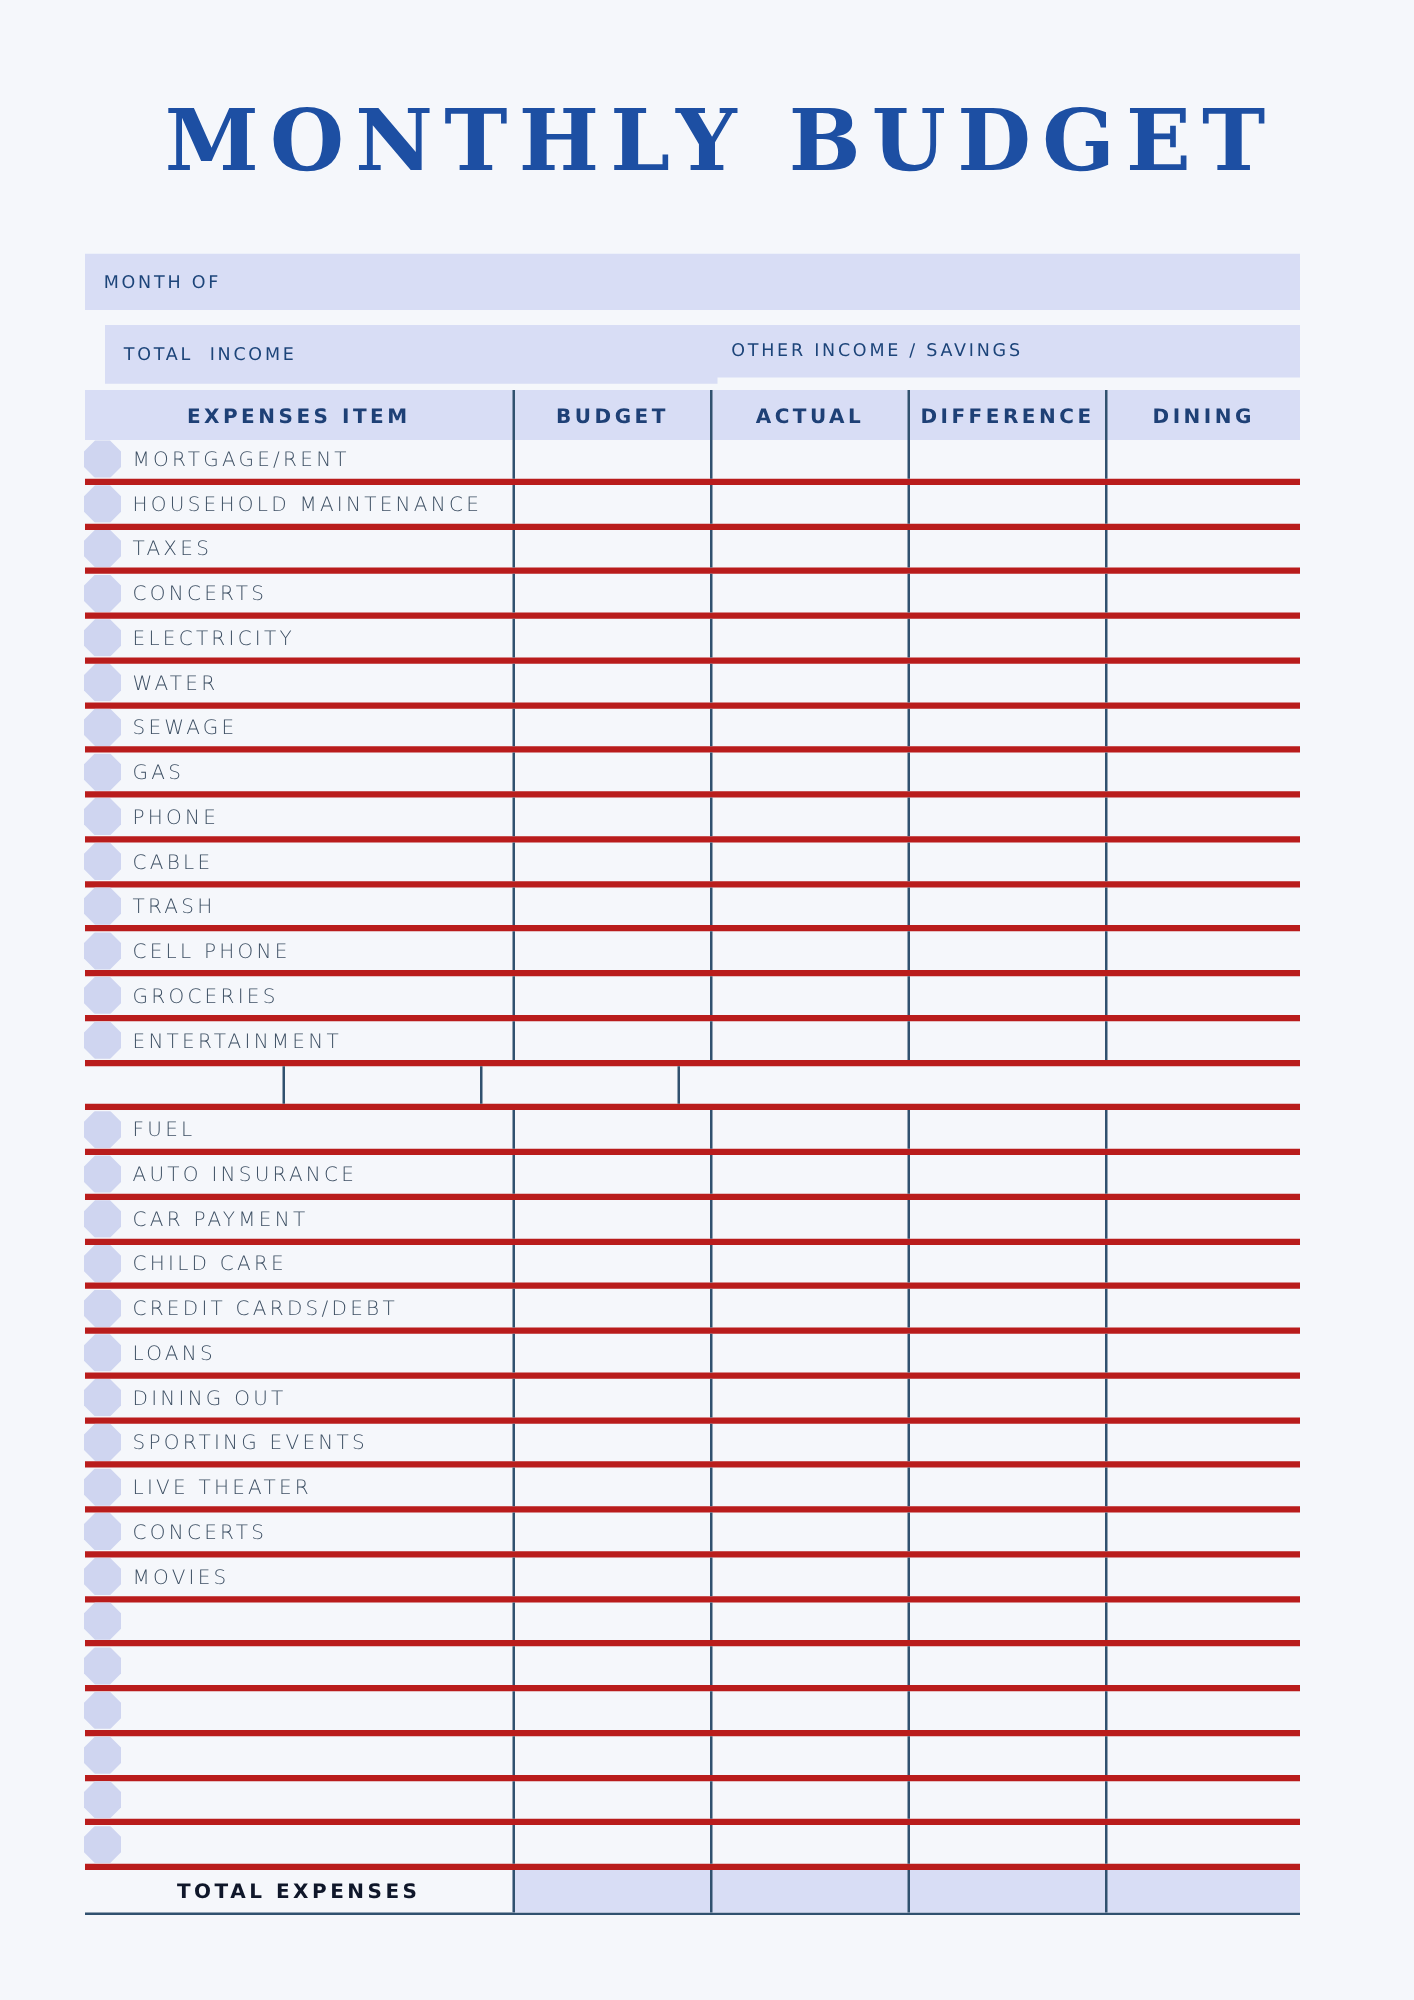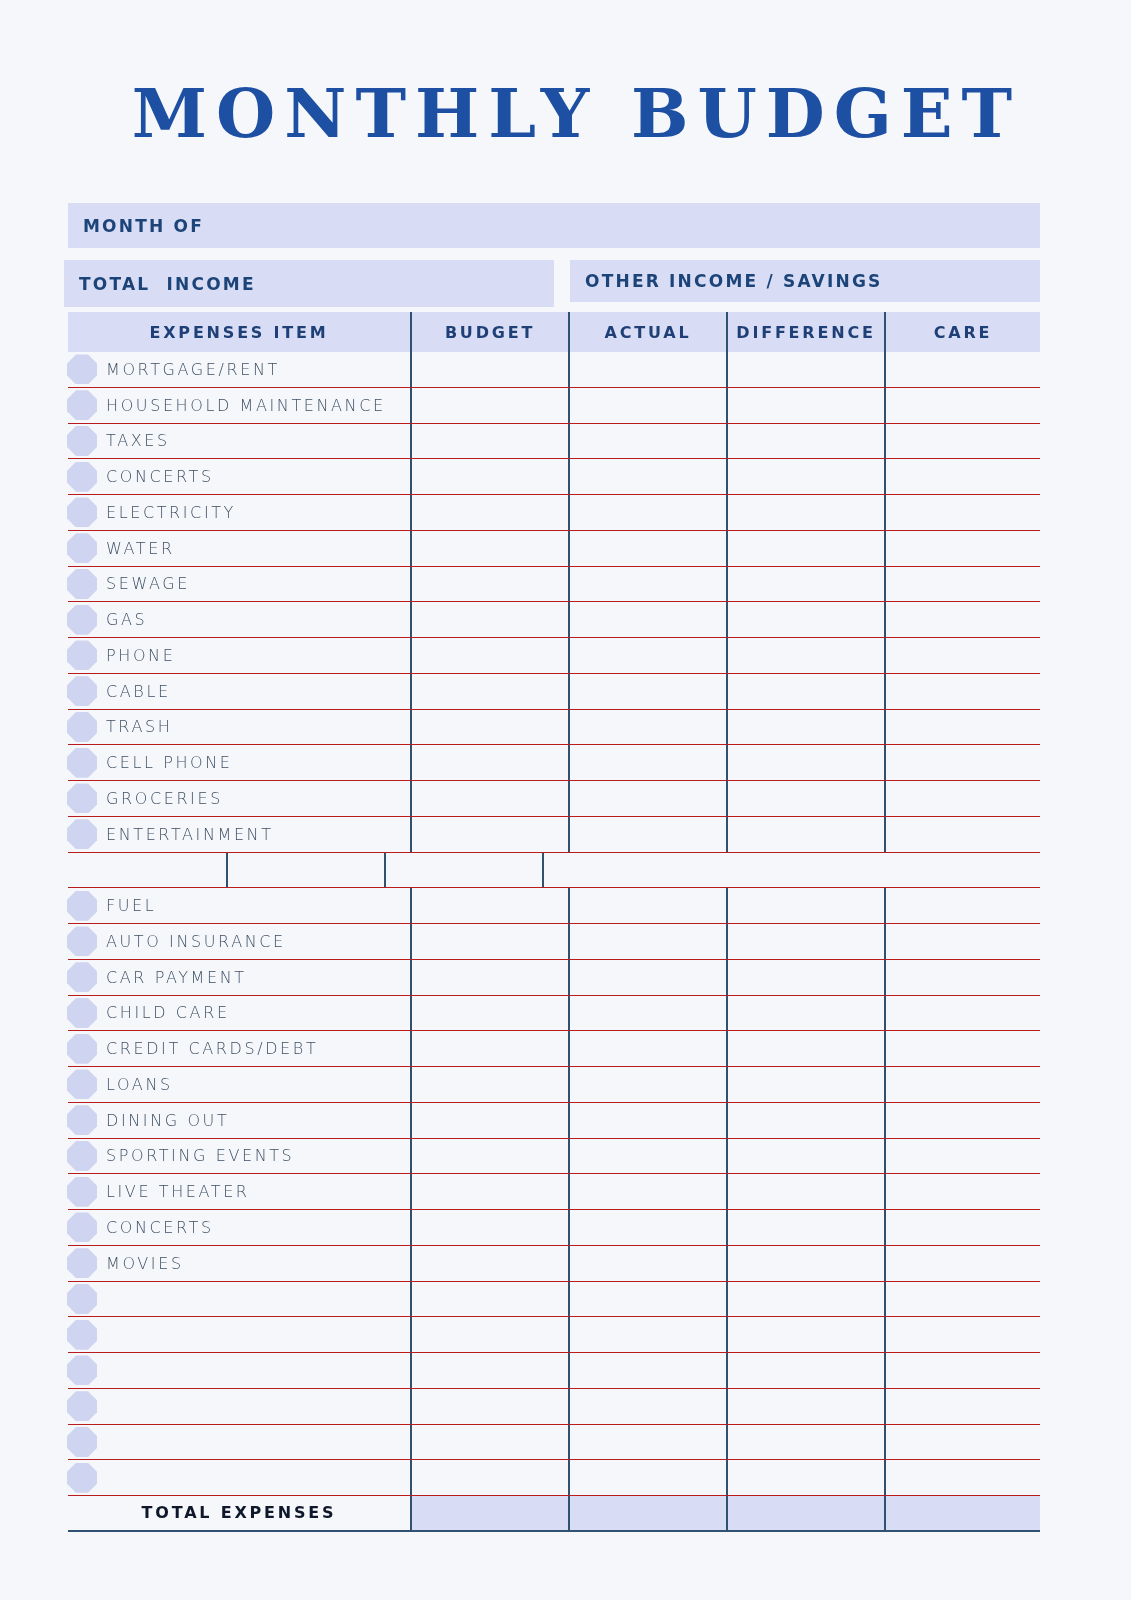--- a/index.html
+++ b/index.html
@@ -27,28 +27,28 @@
 
   
   .bar{
     position:absolute;
     background:#d8ddf5;
     display:flex;align-items:center;
     box-sizing:border-box;
     padding-left:15px;
   }
   .bar span{
-    font-weight:bold;
-    font-size:17px;
+    font-weight:normal;
+    font-size:14px;
     letter-spacing:2.2px;
     color:#1c4479;
     white-space:pre;
   }
   .month-bar{left:68px;top:203px;width:972px;height:45px;}
-  .income-bar-left{left:64px;top:260px;width:490px;height:47px;}
+  .income-bar-left{left:84px;top:260px;width:490px;height:47px;}
   .income-bar-right{left:570px;top:260px;width:470px;height:42px;}
 
   
   .table{
     position:absolute;left:68px;top:312px;width:972px;
   }
   .trow{display:flex;box-sizing:border-box;}
   .cell{box-sizing:border-box;flex:0 0 auto;display:flex;align-items:center;}
   .c1{width:342px;}
   .c2{width:158px;}
@@ -61,21 +61,21 @@
   .thead .cell{justify-content:center;}
   .thead .cell span{
     font-weight:bold;
     font-size:16px;
     letter-spacing:2.8px;
     color:#1e4076;
   }
 
   .drow{
     height:35.75px;
-    border-bottom:1px solid #b91c1c;
+    border-bottom:5px solid #b91c1c;
   }
   .drow .c1{padding-left:0;}
   .bullet{
     width:30px;height:30px;
     background:#cfd5f0;
     clip-path:polygon(30% 0,70% 0,100% 30%,100% 70%,70% 100%,30% 100%,0 70%,0 30%);
     flex:0 0 auto;
     margin-left:-1px;
   }
   .expense-label{
@@ -128,21 +128,21 @@
       <div class="cell c2">
         <span>BUDGET</span>
       </div>
       <div class="cell c3">
         <span>ACTUAL</span>
       </div>
       <div class="cell c4">
         <span>DIFFERENCE</span>
       </div>
       <div class="cell c5">
-        <span>CARE</span>
+        <span>DINING</span>
       </div>
     </div>
 
     <div id="rows-container">
         <div class="trow drow">
         <div class="cell c1">
           <div class="bullet"></div>
           <span class="expense-label">MORTGAGE/RENT</span>
         </div>
         <div class="cell c2"></div>

